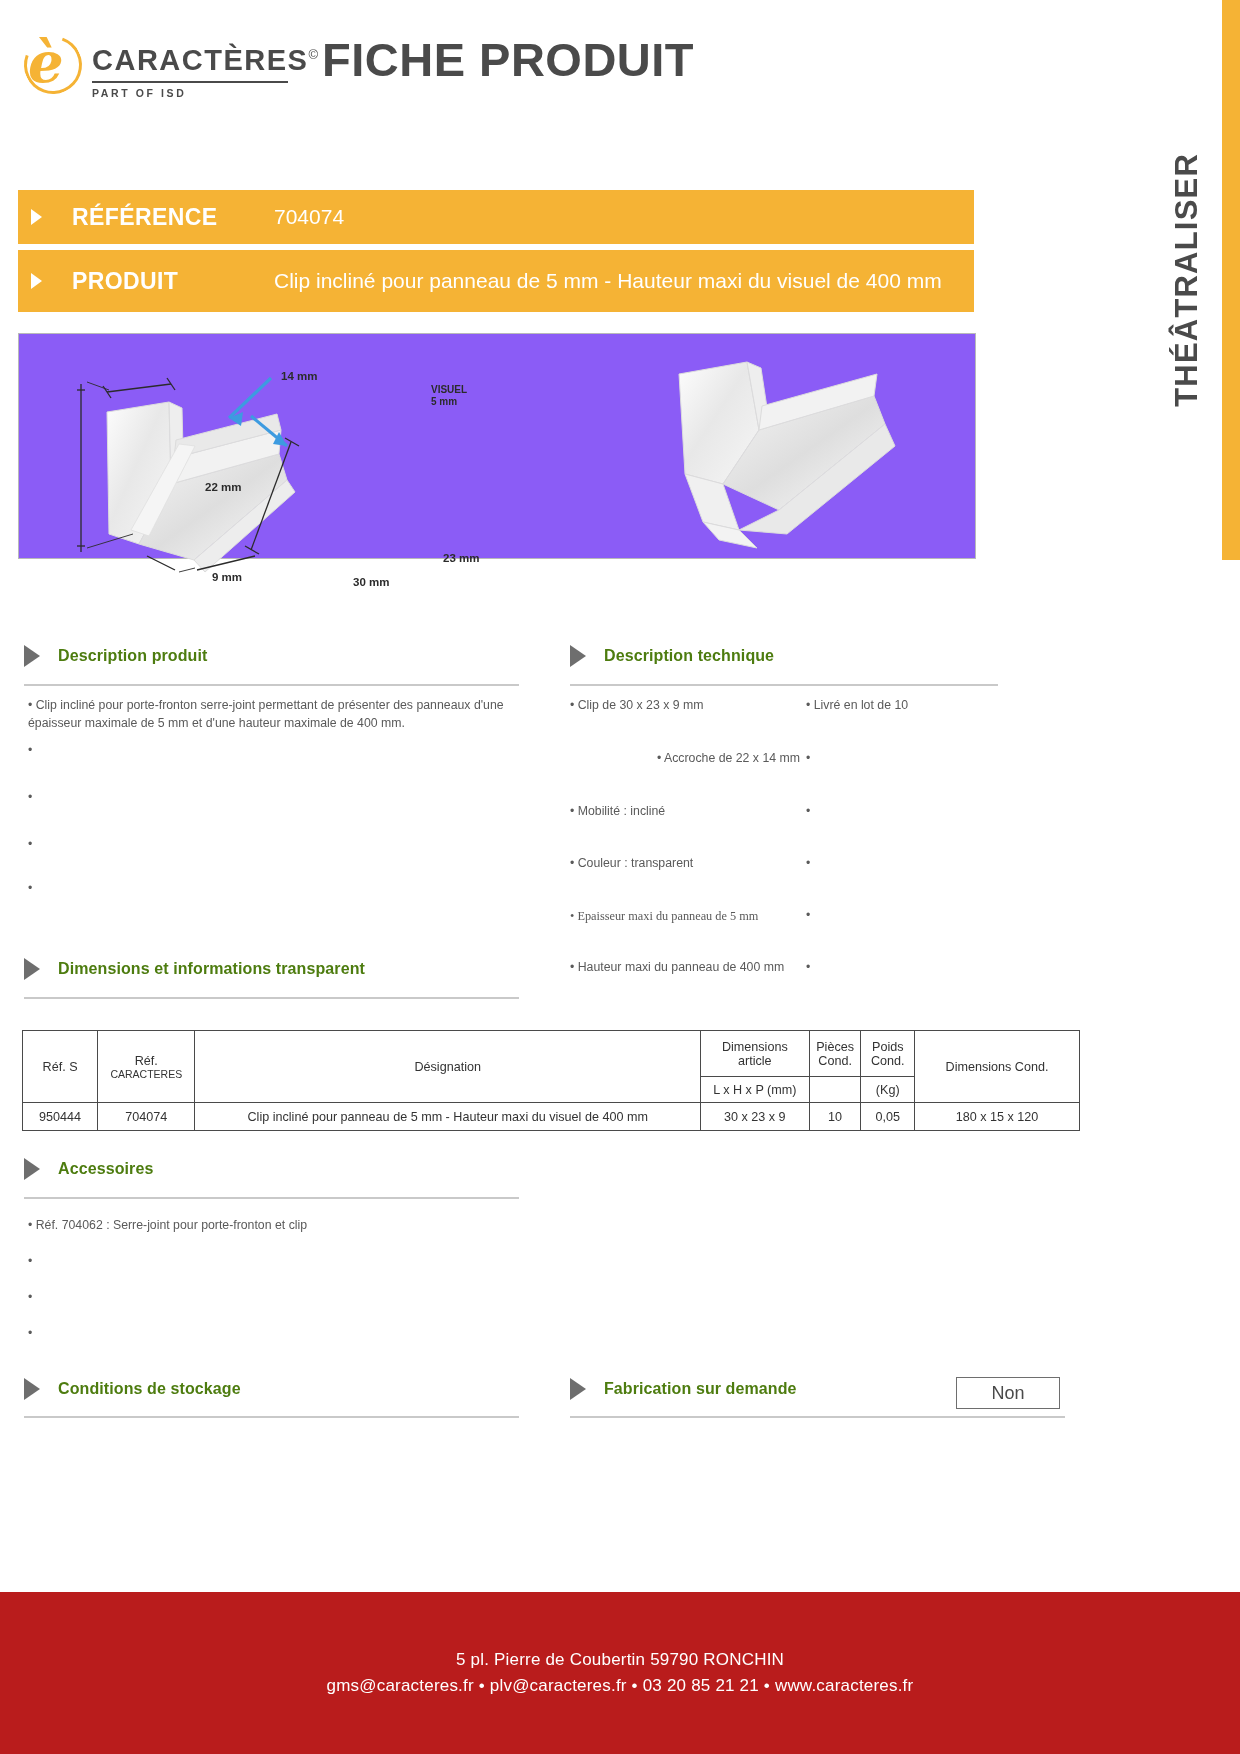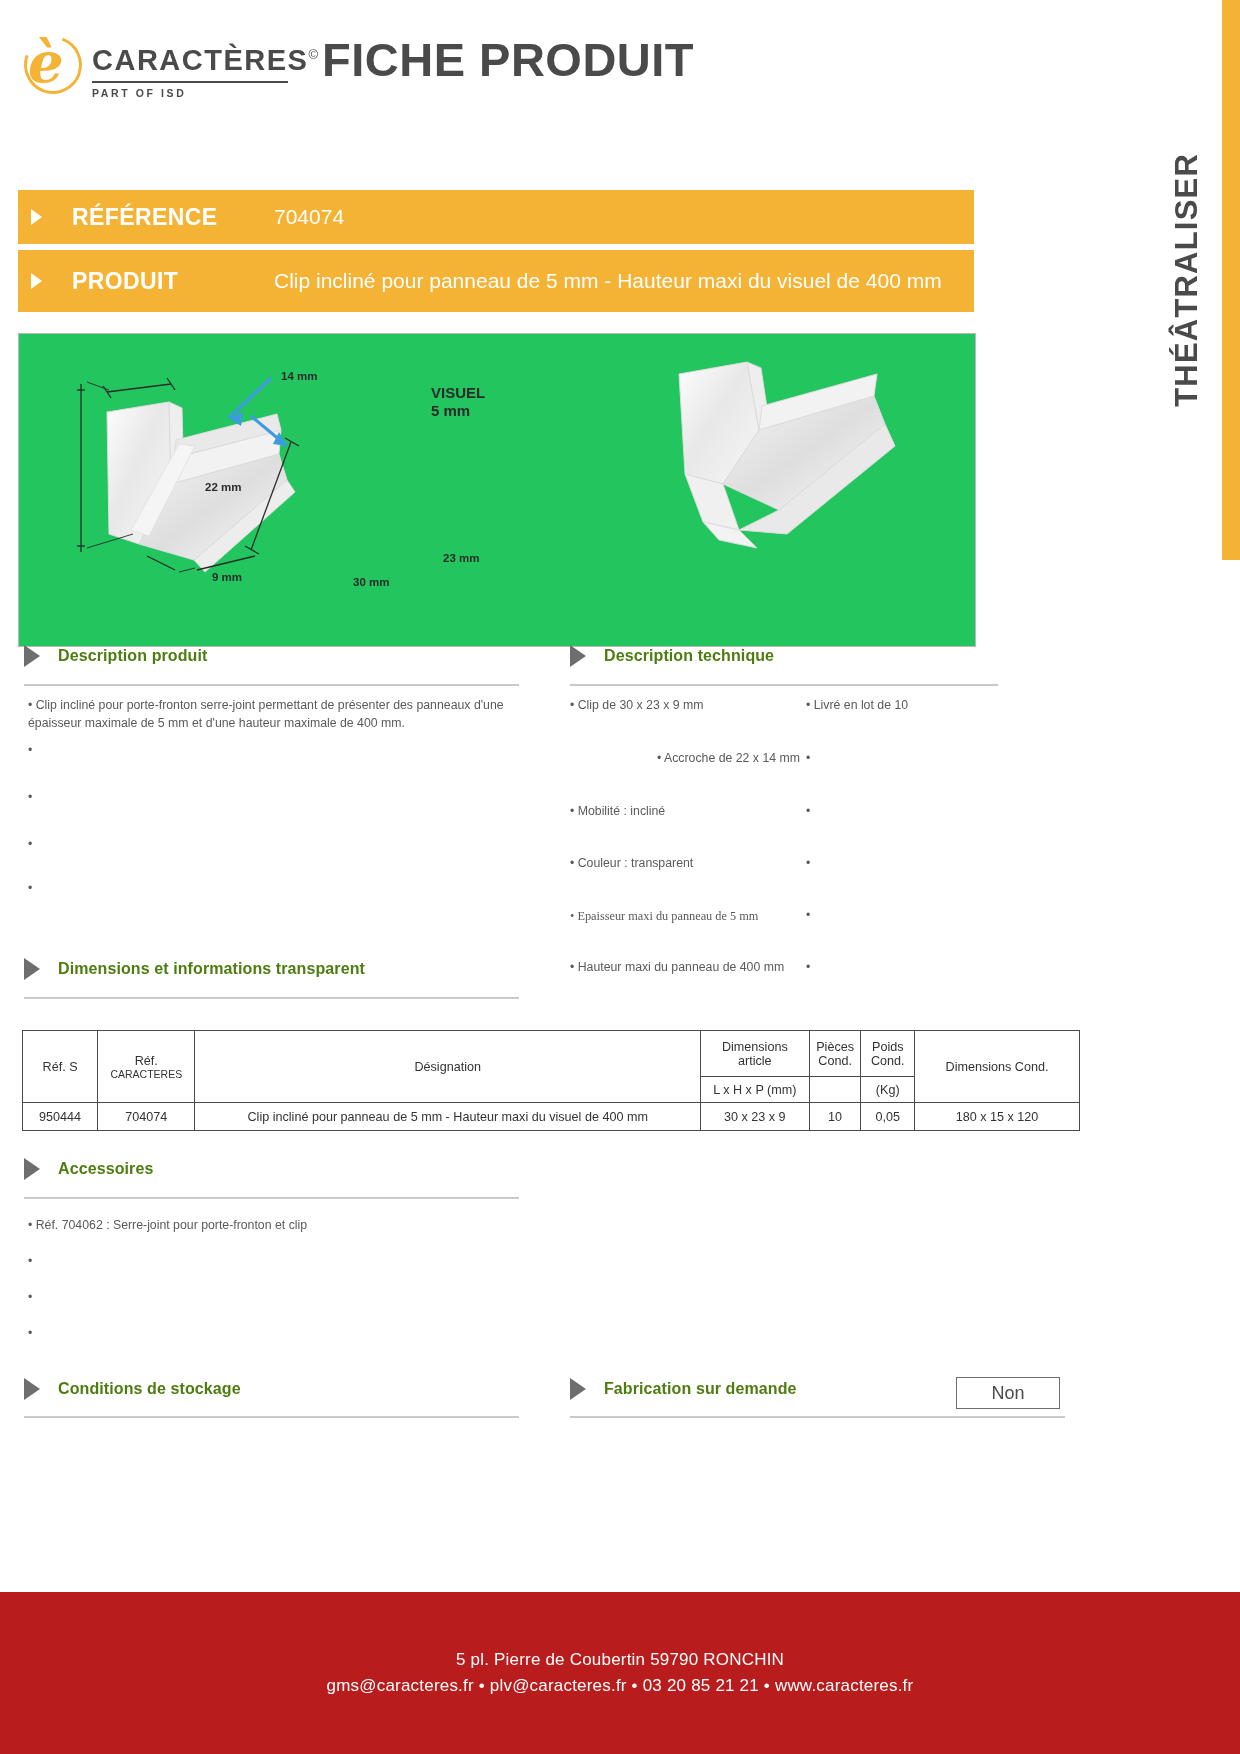--- a/index.html
+++ b/index.html
@@ -88,30 +88,30 @@
 
   #band-ref { top: 190px; height: 54px; }
   #band-ref .body { width: 920px; height: 54px; }
   #band-prod { top: 250px; height: 62px; }
   #band-prod .body { width: 920px; height: 62px; }
   #band-prod .lbl { align-self: center; }
 
   
   .photo-box {
     position: absolute; left: 18px; top: 333px;
-    width: 958px; height: 314px;
-    border: 1px solid #b9b9b9; background: #22c55e;
+    width: 958px; height: 226px;
+    border: 1px solid #b9b9b9; background: #8b5cf6;
   }
   .photo-inner { position: relative; width: 100%; height: 100%; }
   .dim-label {
     position: absolute; font-size: 11.5px; font-weight: bold;
     color: #2b2b2b; font-family: "Liberation Sans", sans-serif;
   }
   .visual-label {
-    position: absolute; font-size: 15px; font-weight: bold; color: #2b2b2b;
+    position: absolute; font-size: 10px; font-weight: bold; color: #2b2b2b;
     text-align: left; line-height: 1.2;
   }
 
   
   .section-head { position: absolute; display: flex; align-items: center; }
   .section-head .tri {
     width: 0; height: 0;
     border-left: 16px solid #6e6e6e;
     border-top: 11px solid transparent;
     border-bottom: 11px solid transparent;

